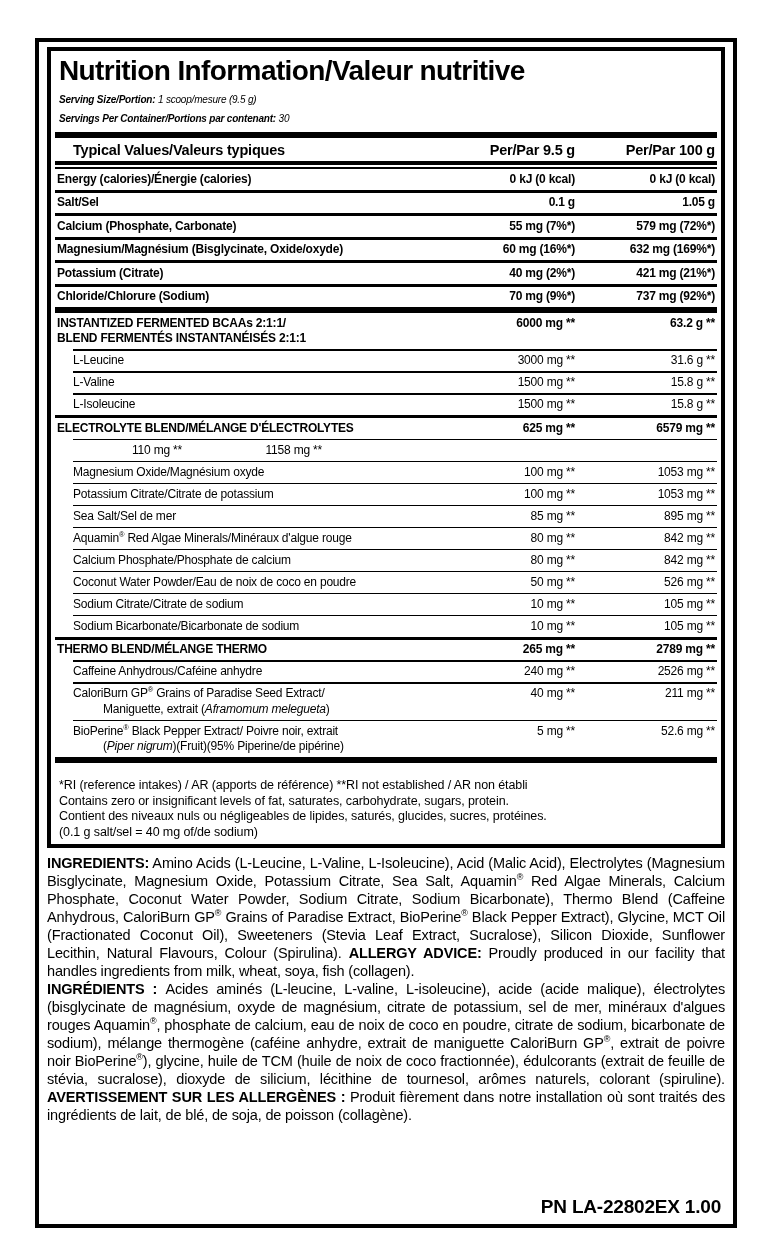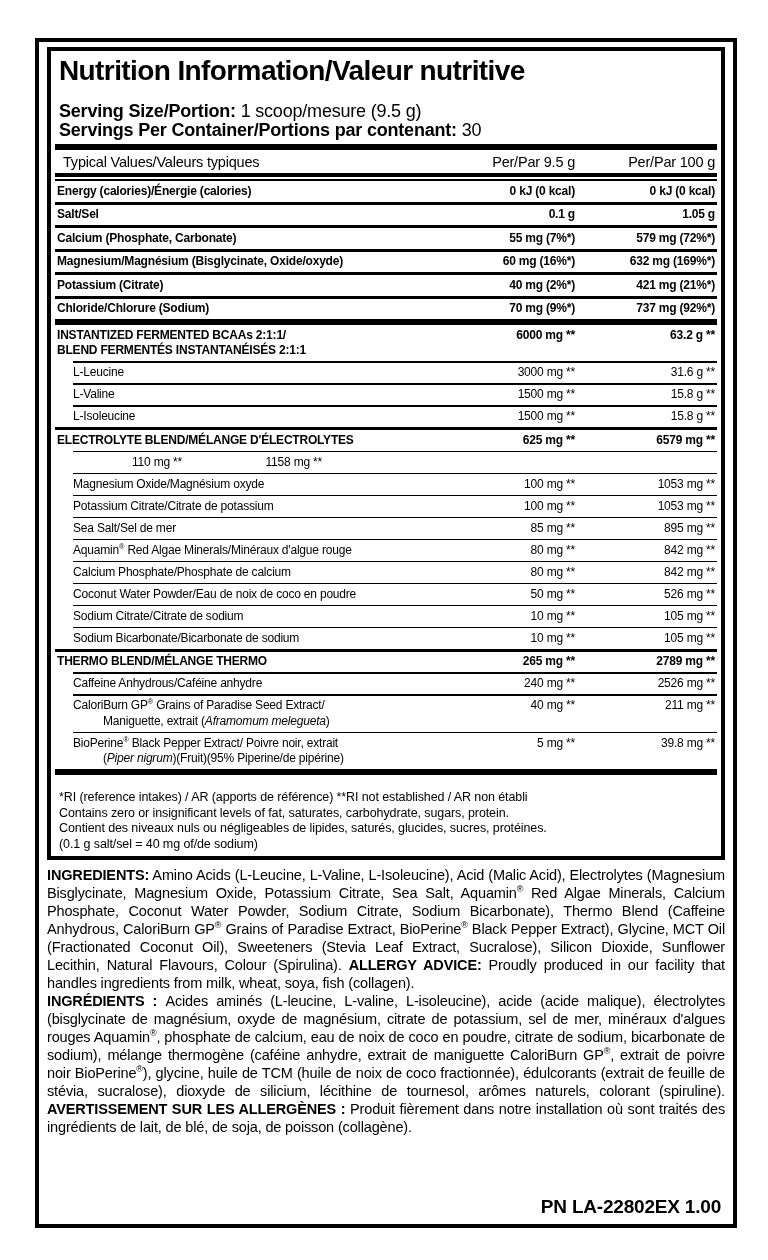--- a/index.html
+++ b/index.html
@@ -10,32 +10,32 @@
   }
   .sheet{
     position:absolute;left:35px;top:38px;width:702px;height:1190px;
     border:4px solid #000;box-sizing:border-box;background:#fff;
     padding:4px 6px 4px 6px;display:flex;flex-direction:column;overflow:hidden;
   }
   
   .panel{border:4px solid #000;margin:1px 2px 6px 2px;background:#fff;}
   .title{
     font-size:28px;font-weight:bold;letter-spacing:-0.6px;
-    margin:5px 8px 16px 8px;line-height:1.08;
+    margin:5px 8px 4px 8px;line-height:1.08;
   }
-  .serving{font-size:18px;line-height:19px;margin:0 8px;letter-spacing:-0.2px;}
+  .serving{font-size:10px;line-height:19px;margin:0 8px;letter-spacing:-0.2px;font-style:italic;}
   .b{font-weight:bold;}
   .i{font-style:italic;}
   sup{font-size:62%;line-height:0;}
   .bar{background:#000;margin:0 4px;}
   .bar.big{height:6px;margin-top:4px;}
   .bar.mid4{height:4px;}
   .bar.hair{height:2px;margin-top:2px;}
-  .hdrrow{display:flex;font-weight:normal;font-size:14.5px;line-height:16px;
-    padding:4px 6px 3px 12px;letter-spacing:-0.2px;}
+  .hdrrow{display:flex;font-weight:bold;font-size:14.5px;line-height:16px;
+    padding:4px 6px 3px 22px;letter-spacing:-0.2px;}
   .hdrrow .lab{flex:1;}
   .hdrrow .val{white-space:nowrap;text-align:right;}
   .val.v1{width:125px;}
   .val.v2{width:140px;}
   .row{display:flex;align-items:flex-start;font-size:12px;line-height:15.5px;
     padding:2.5px 6px;letter-spacing:-0.2px;}
   .row .lab{flex:1;}
   .row .val{white-space:nowrap;text-align:right;}
   .row.main,.row.section{font-weight:bold;}
   .row.sub .lab{padding-left:16px;}
@@ -254,21 +254,21 @@
           <div class="val v1">40 mg **</div>
           <div class="val v2">211 mg **</div>
         </div>
         <div class="sep thin"></div>
         <div class="row sub">
           <div class="lab">
             <div class="line"><span>BioPerine<sup>®</sup> Black Pepper Extract/ Poivre noir, extrait</span></div>
             <div class="line cont"><span>(</span><span class="i">Piper nigrum</span><span>)(Fruit)(95% Piperine/de pipérine)</span></div>
           </div>
           <div class="val v1">5 mg **</div>
-          <div class="val v2">39.8 mg **</div>
+          <div class="val v2">52.6 mg **</div>
         </div>
       </div>
 
     <div class="bar big" style="margin-top:0;"></div>
 
     <div class="footnotes" id="footnotes">
         <div class="fline">*RI (reference intakes) / AR (apports de référence) **RI not established / AR non établi</div>
         <div class="fline">Contains zero or insignificant levels of fat, saturates, carbohydrate, sugars, protein.</div>
         <div class="fline">Contient des niveaux nuls ou négligeables de lipides, saturés, glucides, sucres, protéines.</div>
         <div class="fline">(0.1 g salt/sel = 40 mg of/de sodium)</div>

